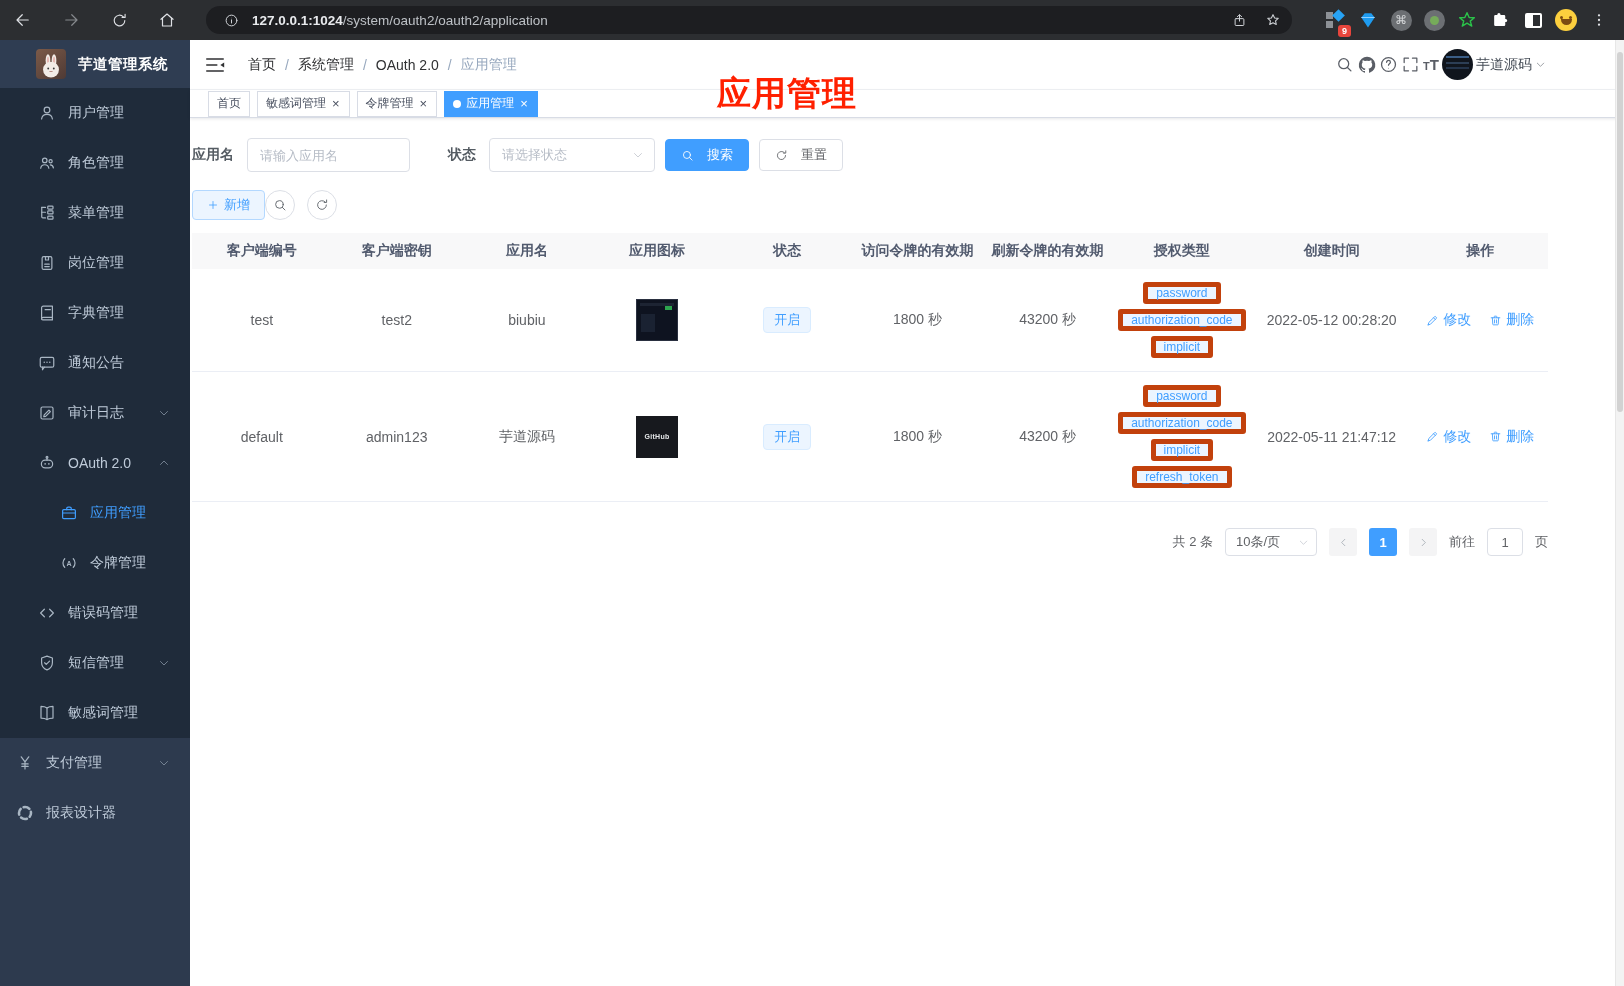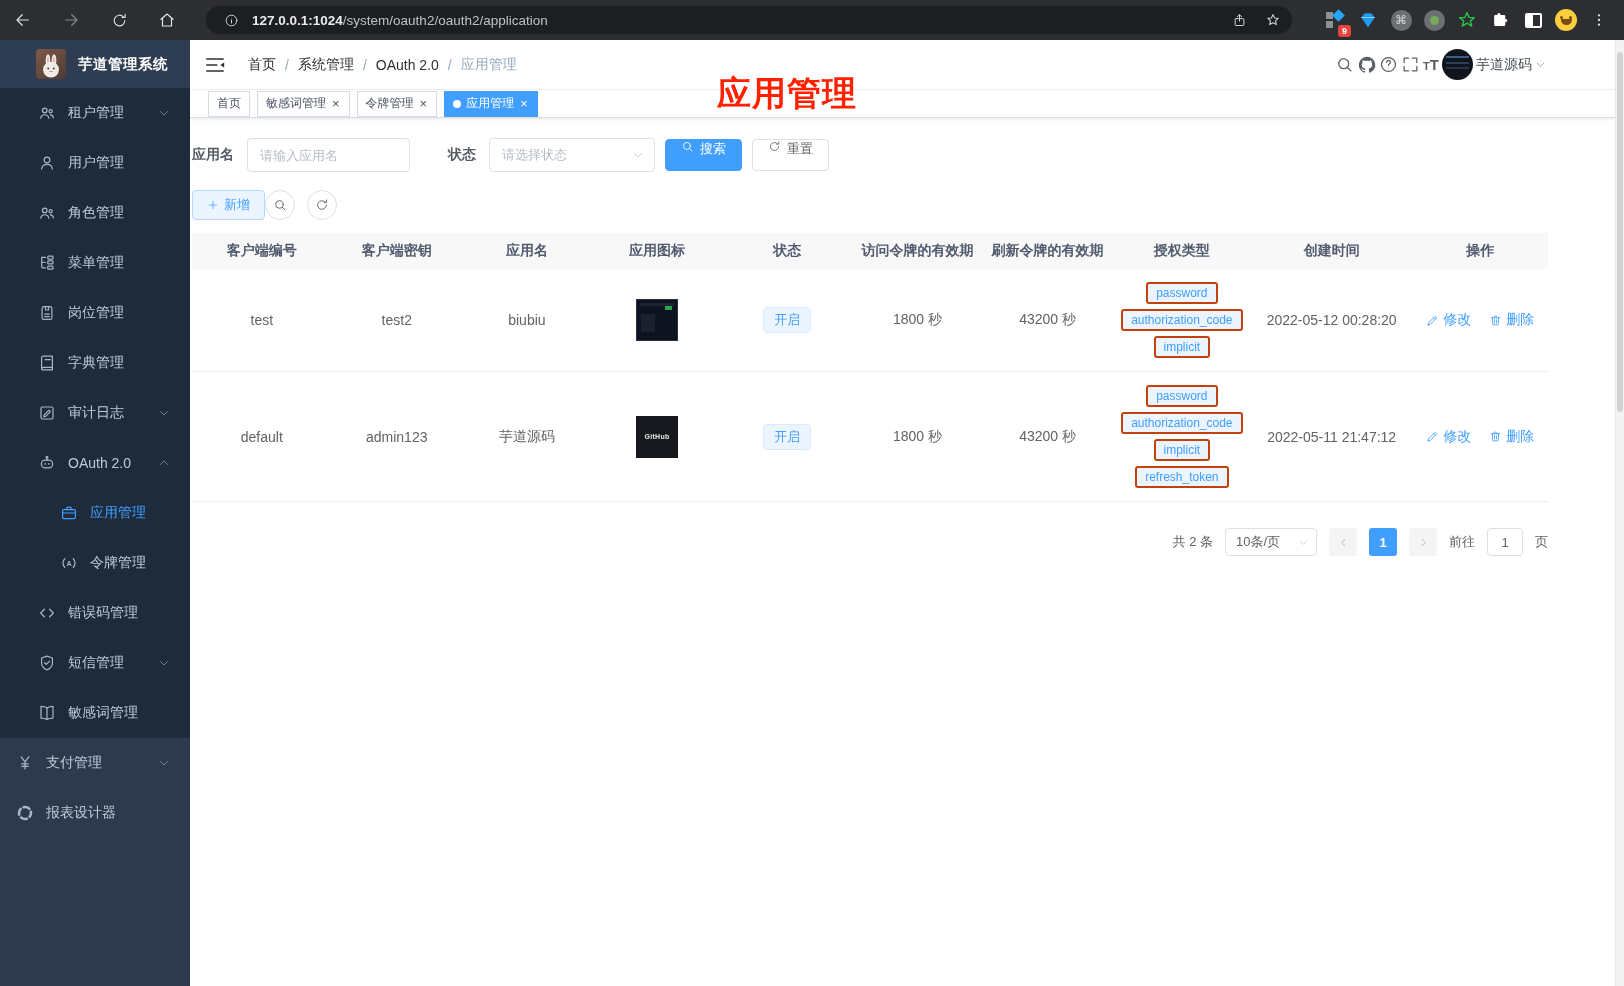--- a/index.html
+++ b/index.html
@@ -72,39 +72,39 @@
   .annotation { position:absolute; left:527px; top:31px; font-size:34px; font-weight:bold; letter-spacing:1px; z-index:20; }
 
   .content { padding:20px 76px 0 2px; }
   .filter-row { display:flex; align-items:center; margin-bottom:18px; }
   .f-label { font-size:14px; color:#555c63; font-weight:bold; margin-right:13px; }
   .f-input { width:163px; height:34px; border:1px solid #dcdfe6; border-radius:4px; padding:0 12px; font-size:13px; color:#606266; font-family:"Liberation Sans",sans-serif; outline:none; }
   .f-input::placeholder { color:#b6bcc6; }
   .f-select { width:166px; height:34px; border:1px solid #dcdfe6; border-radius:4px; padding:0 10px 0 12px; font-size:13px; color:#b6bcc6; display:flex; align-items:center; justify-content:space-between; cursor:pointer; }
   .f-select .chev { width:12px; height:12px; color:#c0c4cc; }
   .gap36 { width:38px; }
-  .btn { height:32px; border-radius:4px; font-size:13px; display:inline-flex; gap:6px; padding:0 15px; cursor:pointer; border:1px solid transparent; margin-left:10px; }
+  .btn { height:32px; border-radius:4px; font-size:13px; display:inline-flex; align-items:center; gap:13px; padding:0 15px; cursor:pointer; border:1px solid transparent; margin-left:10px; }
   .btn-primary { background:#409eff; border-color:#409eff; color:#fff; }
   .btn-plain { background:#fff; border-color:#dcdfe6; color:#606266; }
   .btn .bic { width:13px; height:13px; }
 
   .toolbar-row { display:flex; align-items:center; justify-content:flex-start; margin-bottom:13px; }
   .btn-add { height:30px; border-radius:4px; font-size:13px; display:inline-flex; align-items:center; gap:5px; padding:0 14px; background:#ecf5ff; border:1px solid #b3d8ff; color:#409eff; cursor:pointer; }
   .tool-circles { display:flex; gap:12px; }
   .circle-btn { width:30px; height:30px; border-radius:50%; border:1px solid #dcdfe6; background:#fff; color:#5f646b; display:flex; align-items:center; justify-content:center; cursor:pointer; }
   .circle-btn svg { width:14px; height:14px; }
 
   
   .table { width:100%; font-size:14px; color:#606266; }
   .thead { display:flex; background:#f8f8f9; height:36px; align-items:center; font-weight:bold; color:#515a6e; }
   .th,.td { display:flex; align-items:center; justify-content:center; text-align:center; padding:0 4px; }
   .trow { display:flex; align-items:center; border-bottom:1px solid #ebeef5; }
   .status-tag { height:26px; padding:0 10px; display:inline-flex; align-items:center; background:#ecf5ff; border:1px solid #d9ecff; border-radius:4px; color:#409eff; font-size:13px; }
   .grants { display:flex; flex-direction:column; align-items:center; gap:5px; padding:13px 0; }
-  .gtag { height:22px; padding:0 8px; display:inline-flex; align-items:center; background:#ecf5ff; border:2px solid #c2410c; border-radius:3px; color:#409eff; font-size:12px; white-space:nowrap; }
+  .gtag { height:22px; padding:0 8px; display:inline-flex; align-items:center; background:#ecf5ff; border:5px solid #c2410c; border-radius:3px; color:#409eff; font-size:12px; white-space:nowrap; }
   .appicon-shot { width:42px; height:42px; background:#0e1320; border:1px solid #2a3040; position:relative; overflow:hidden; }
   .appicon-shot::before { content:""; position:absolute; left:3px; top:3px; right:3px; height:3px; background:#1d2433; box-shadow:0 6px 0 #161d2b, 0 12px 0 #141a27, 0 18px 0 #121826, 0 24px 0 #10territory; }
   .appicon-shot i { position:absolute; right:5px; top:6px; width:7px; height:4px; background:#2da44e; }
   .appicon-shot b { position:absolute; left:4px; top:14px; width:14px; height:18px; background:#1a2232; }
   .appicon-gh { width:42px; height:42px; background:#17191e; color:#e6e8ea; display:flex; align-items:center; justify-content:center; font-size:7px; font-weight:bold; letter-spacing:.3px; }
   .actions { display:flex; gap:18px;justify-content:space-between; }
   .alink { color:#409eff; display:inline-flex; align-items:center; gap:4px; cursor:pointer; font-size:14px; }
   .alink svg { width:13px; height:13px; }
 
   
@@ -229,36 +229,20 @@
             <circle cx="14.4" cy="15" r=".8" fill="#3a3a3a"></circle>
             <path d="M11 17.6h2" stroke="#b98e86" stroke-width=".9" stroke-linecap="round"></path>
           </svg>
       </div>
       <span class="logo-title">芋道管理系统</span>
     </div>
     <nav class="menu-sub" id="menu-sub">
         <div class="menu-item">
           <span class="mi-icon">
             <svg class="ico" width="18" height="18" viewBox="0 0 24 24" stroke-width="1.6">
-              <circle cx="9" cy="8.5" r="3"></circle>
-              <path d="M3.6 19c.4-2.9 2.7-4.7 5.4-4.7s5 1.8 5.4 4.7"></path>
-              <circle cx="16.8" cy="9.6" r="2.1"></circle>
-              <path d="M16.4 14.4c2.3.2 3.8 1.7 4.1 4"></path>
-            </svg>
-          </span>
-          <span>租户管理</span>
-          <span class="chev">
-            <svg class="ico" width="12" height="12" viewBox="0 0 24 24" stroke-width="2.2">
-              <path d="M5 9l7 7 7-7"></path>
-            </svg>
-          </span>
-        </div>
-        <div class="menu-item">
-          <span class="mi-icon">
-            <svg class="ico" width="18" height="18" viewBox="0 0 24 24" stroke-width="1.6">
               <circle cx="12" cy="8" r="3.8"></circle>
               <path d="M4.8 20c.5-3.9 3.4-6.2 7.2-6.2s6.7 2.3 7.2 6.2"></path>
             </svg>
           </span>
           <span>用户管理</span>
         </div>
         <div class="menu-item">
           <span class="mi-icon">
             <svg class="ico" width="18" height="18" viewBox="0 0 24 24" stroke-width="1.6">
               <circle cx="9" cy="8.5" r="3"></circle>
@@ -293,20 +277,32 @@
         </div>
         <div class="menu-item">
           <span class="mi-icon">
             <svg class="ico" width="18" height="18" viewBox="0 0 24 24" stroke-width="1.6">
               <path d="M7 2.8h12.2v15H7a2.2 2.2 0 0 0-2.2 2.2V5A2.2 2.2 0 0 1 7 2.8z"></path>
               <path d="M4.8 20a2.2 2.2 0 0 0 2.2 1.2h12.2V17.8"></path>
               <path d="M9.5 7.5h7"></path>
             </svg>
           </span>
           <span>字典管理</span>
+        </div>
+        <div class="menu-item">
+          <span class="mi-icon">
+            <svg class="ico" width="18" height="18" viewBox="0 0 24 24" stroke-width="1.6">
+              <rect x="3" y="4.5" width="18" height="13" rx="2"></rect>
+              <path d="M8.5 17.5L6 21v-3.5"></path>
+              <circle cx="8.3" cy="11" r="1" fill="currentColor" stroke="none"></circle>
+              <circle cx="12" cy="11" r="1" fill="currentColor" stroke="none"></circle>
+              <circle cx="15.7" cy="11" r="1" fill="currentColor" stroke="none"></circle>
+            </svg>
+          </span>
+          <span>通知公告</span>
         </div>
         <div class="menu-item">
           <span class="mi-icon">
             <svg class="ico" width="18" height="18" viewBox="0 0 24 24" stroke-width="1.6">
               <rect x="4" y="4" width="16" height="16" rx="2"></rect>
               <path d="M14.6 8.2l1.9 1.9-6.3 6.3-2.5.6.6-2.5z"></path>
             </svg>
           </span>
           <span>审计日志</span>
           <span class="chev">

